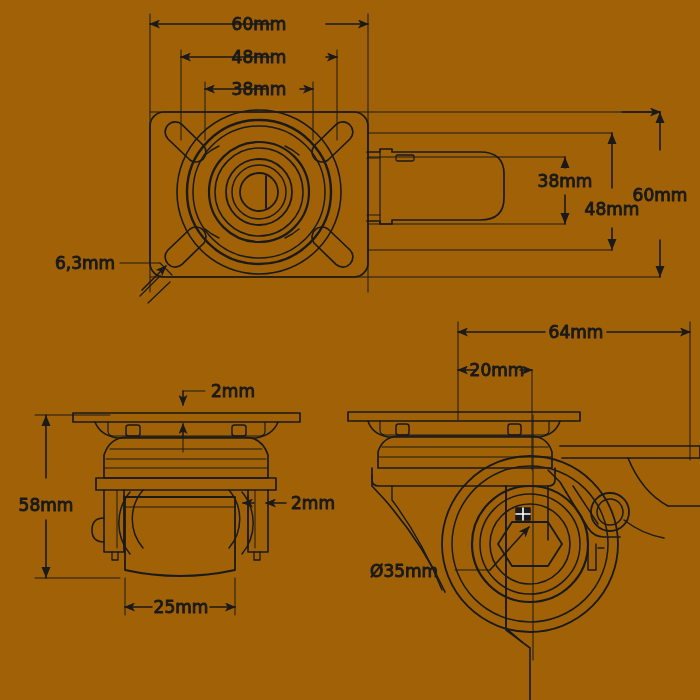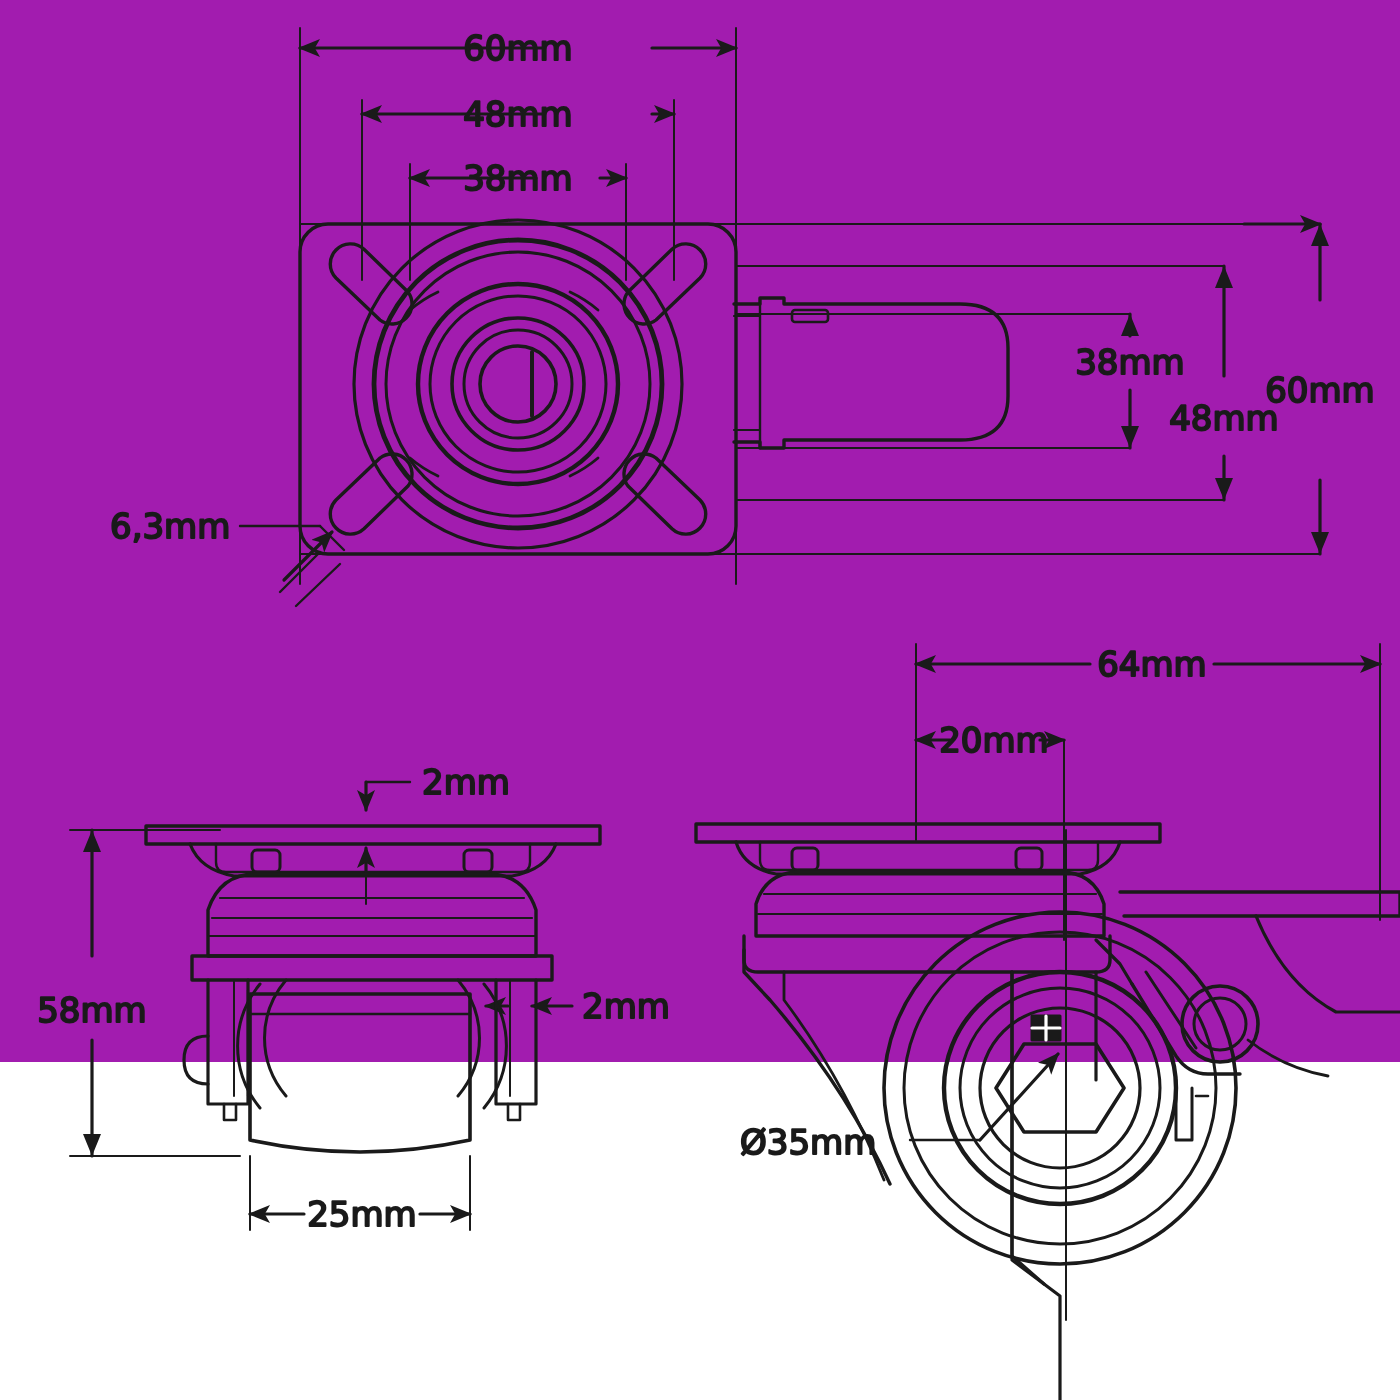--- a/index.html
+++ b/index.html
@@ -1,19 +1,19 @@
 <!DOCTYPE html>
 <html><head>
 <meta charset="utf-8">
 <title>Caster Technical Drawing</title>
 <style>
   html,body{margin:0;padding:0;background:#ffffff;}
   body{width:700px;height:700px;overflow:hidden;
        font-family:"DejaVu Sans","Liberation Sans",sans-serif;}
-  #stage{position:relative;width:700px;height:531px;background:#a21caf;}
+  #stage{position:relative;width:700px;height:700px;background:#a16207;}
   svg{display:block;}
   .dimtxt{font-family:"DejaVu Sans","Liberation Sans",sans-serif;
           font-size:17px;fill:#1a1a1a;}
 </style>
 </head>
 <body>
 
 <div id="stage">
 <svg width="700" height="700" viewBox="0 0 700 700">
   <defs>

